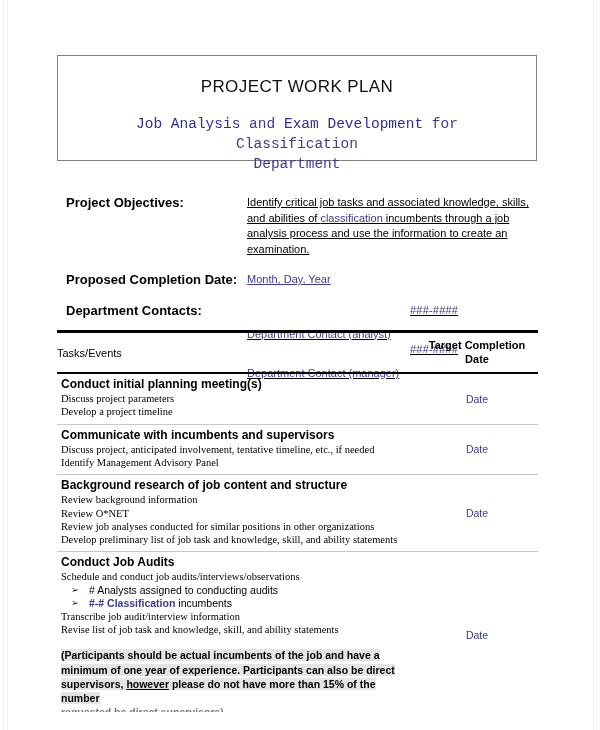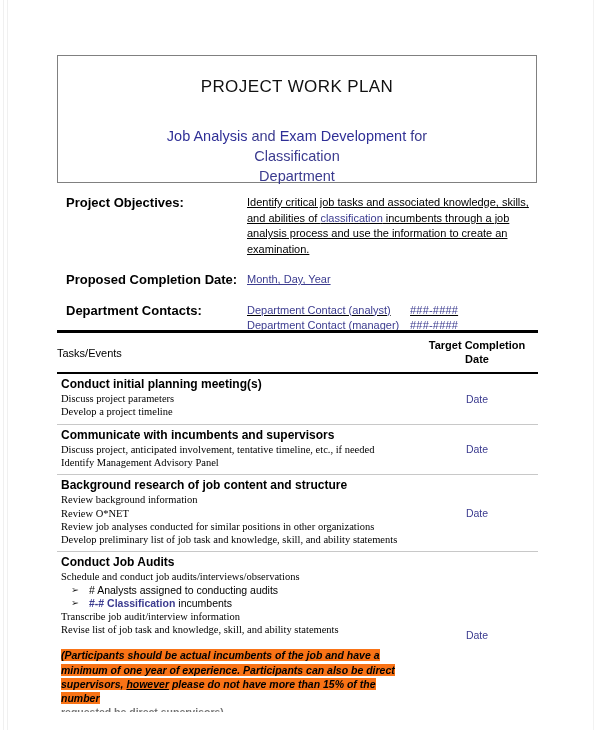--- a/index.html
+++ b/index.html
@@ -39,36 +39,37 @@
     width: 482px;
     height: 730px;
   }
 
   
   .title-box {
     position: absolute;
     left: 0;
     top: 55px;
     width: 480px;
-    height: 128px;
+    height: 106px;
     border: 1px solid #808080;
     box-sizing: border-box;
     text-align: center;
   }
   .title-main {
     font-size: 17px;
     letter-spacing: 0.4px;
     color: #111111;
     margin-top: 21px;
   }
   .title-sub {
-    margin-top: 29px;
+    margin-top: 17px;
     font-size: 14.5px;
     line-height: 20px;
     color: #3b3b8f;
+    font-family: Liberation Mono, monospace;
   }
   .title-sub .em { color: #2f2f96; }
 
   
   .meta {
     position: absolute;
     left: 9px;
     top: 195px;
     width: 470px;
     font-size: 11px;
@@ -94,21 +95,21 @@
     text-decoration: underline;
   }
   .meta-value.blue { color: #3b3b8f; }
   .inline-blue { color: #3b3b8f; }
 
   .contacts-line {
     display: flex;
     color: #3b3b8f;
     line-height: 15.5px;
   }
-  .contacts-name { width: 163px; flex: 0 0 163px; }
+  .contacts-name { width: 163px; flex: 0 0 163px; margin-top: 24px; }
   .contacts-phone { letter-spacing: 0.2px; }
 
   
   .tbl {
     position: absolute;
     left: 0;
     top: 330px;
     width: 481px;
     border-top: 3px solid #000000;
     box-sizing: border-box;
@@ -181,23 +182,22 @@
   }
 
   .highlight-block {
     display: block;
     margin-top: 12px;
     font-weight: bold;
     font-size: 10.5px;
     line-height: 14.2px;
   }
   .hl {
-    background: #f97316;
+    background: #e5e5e5;
     box-decoration-break: clone;
-    font-style: italic;
     -webkit-box-decoration-break: clone;
   }
   .hl u { text-decoration: underline; }
   .clipped {
     display: block;
     opacity: 0.55;
     height: 7px;
     overflow: hidden;
     line-height: 14.2px;
   }

